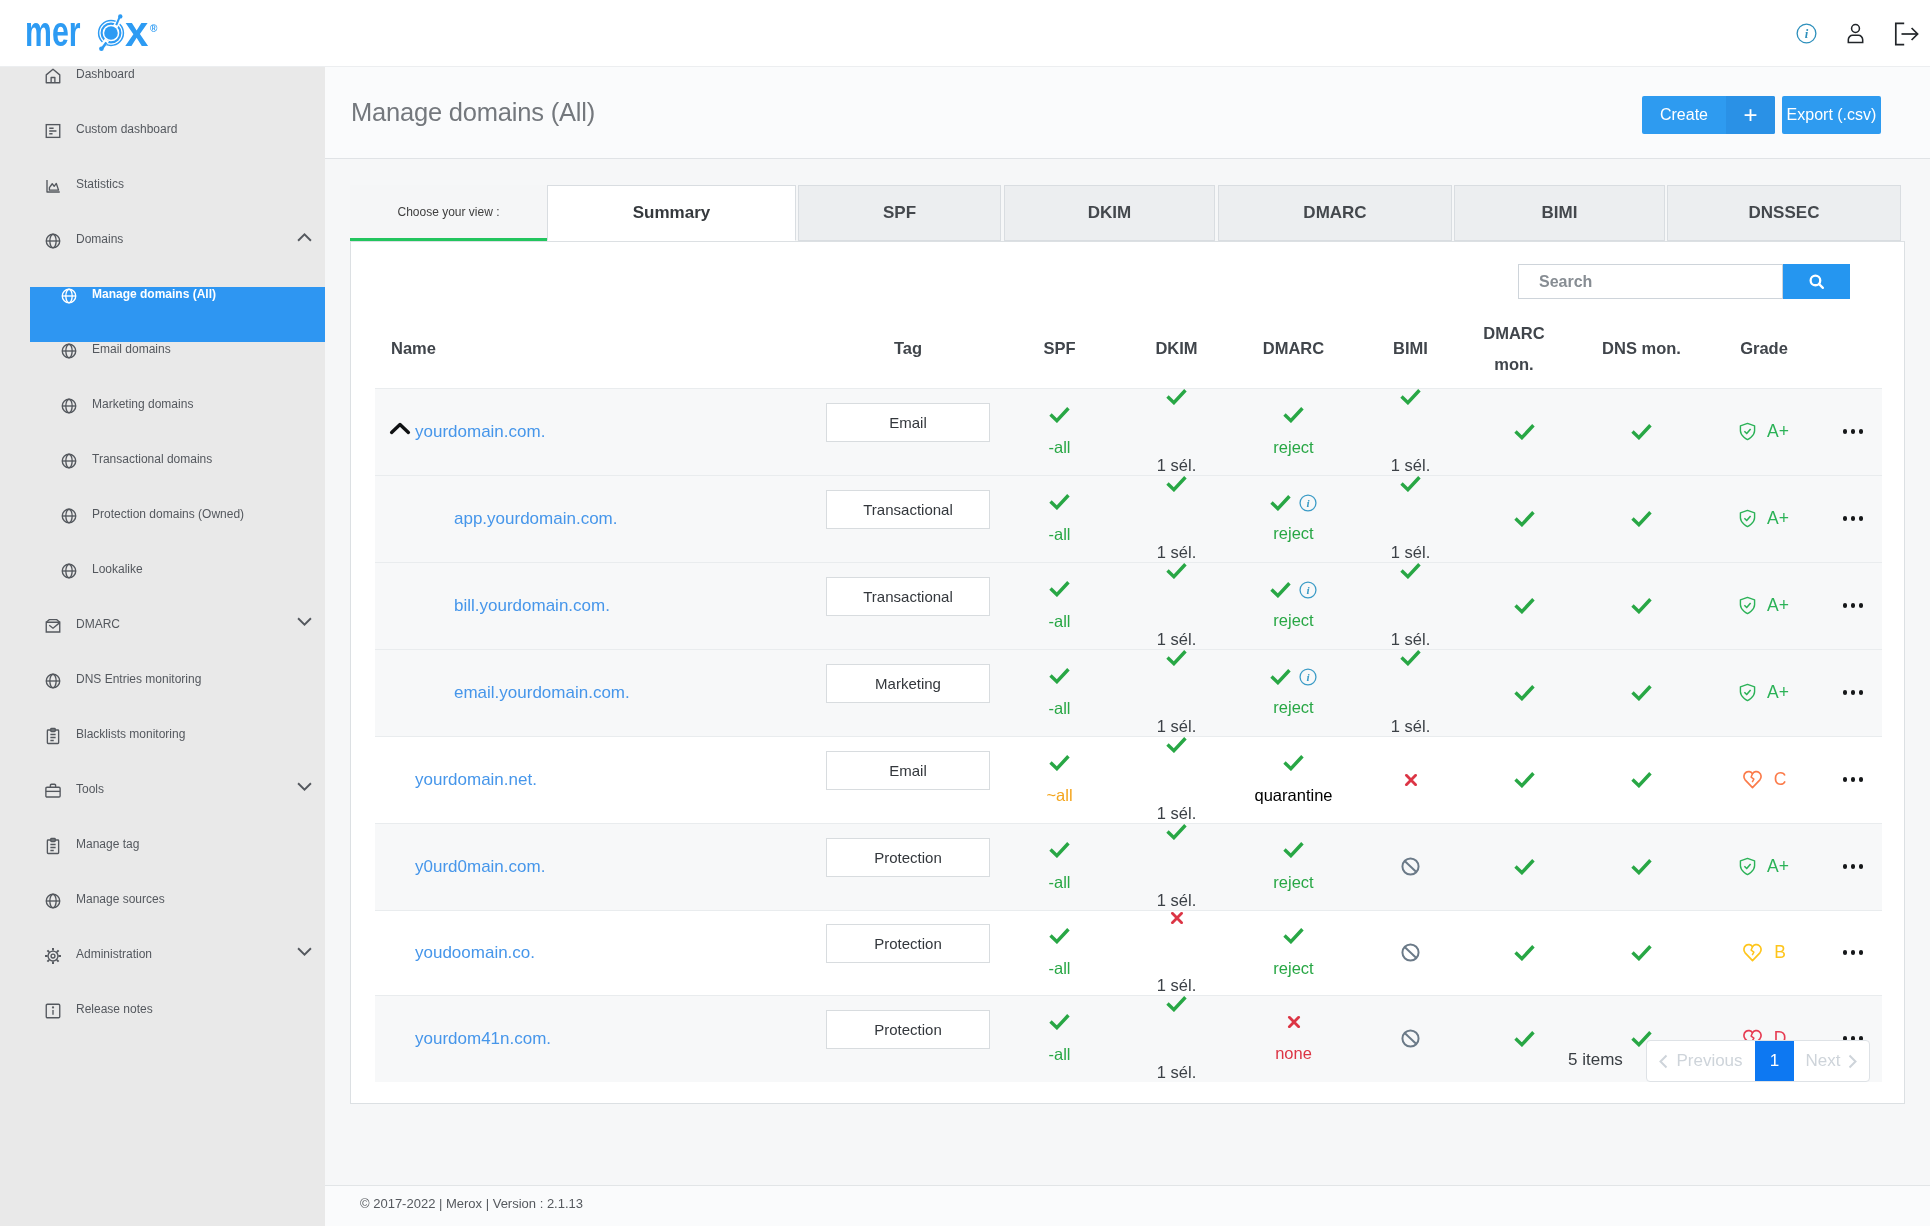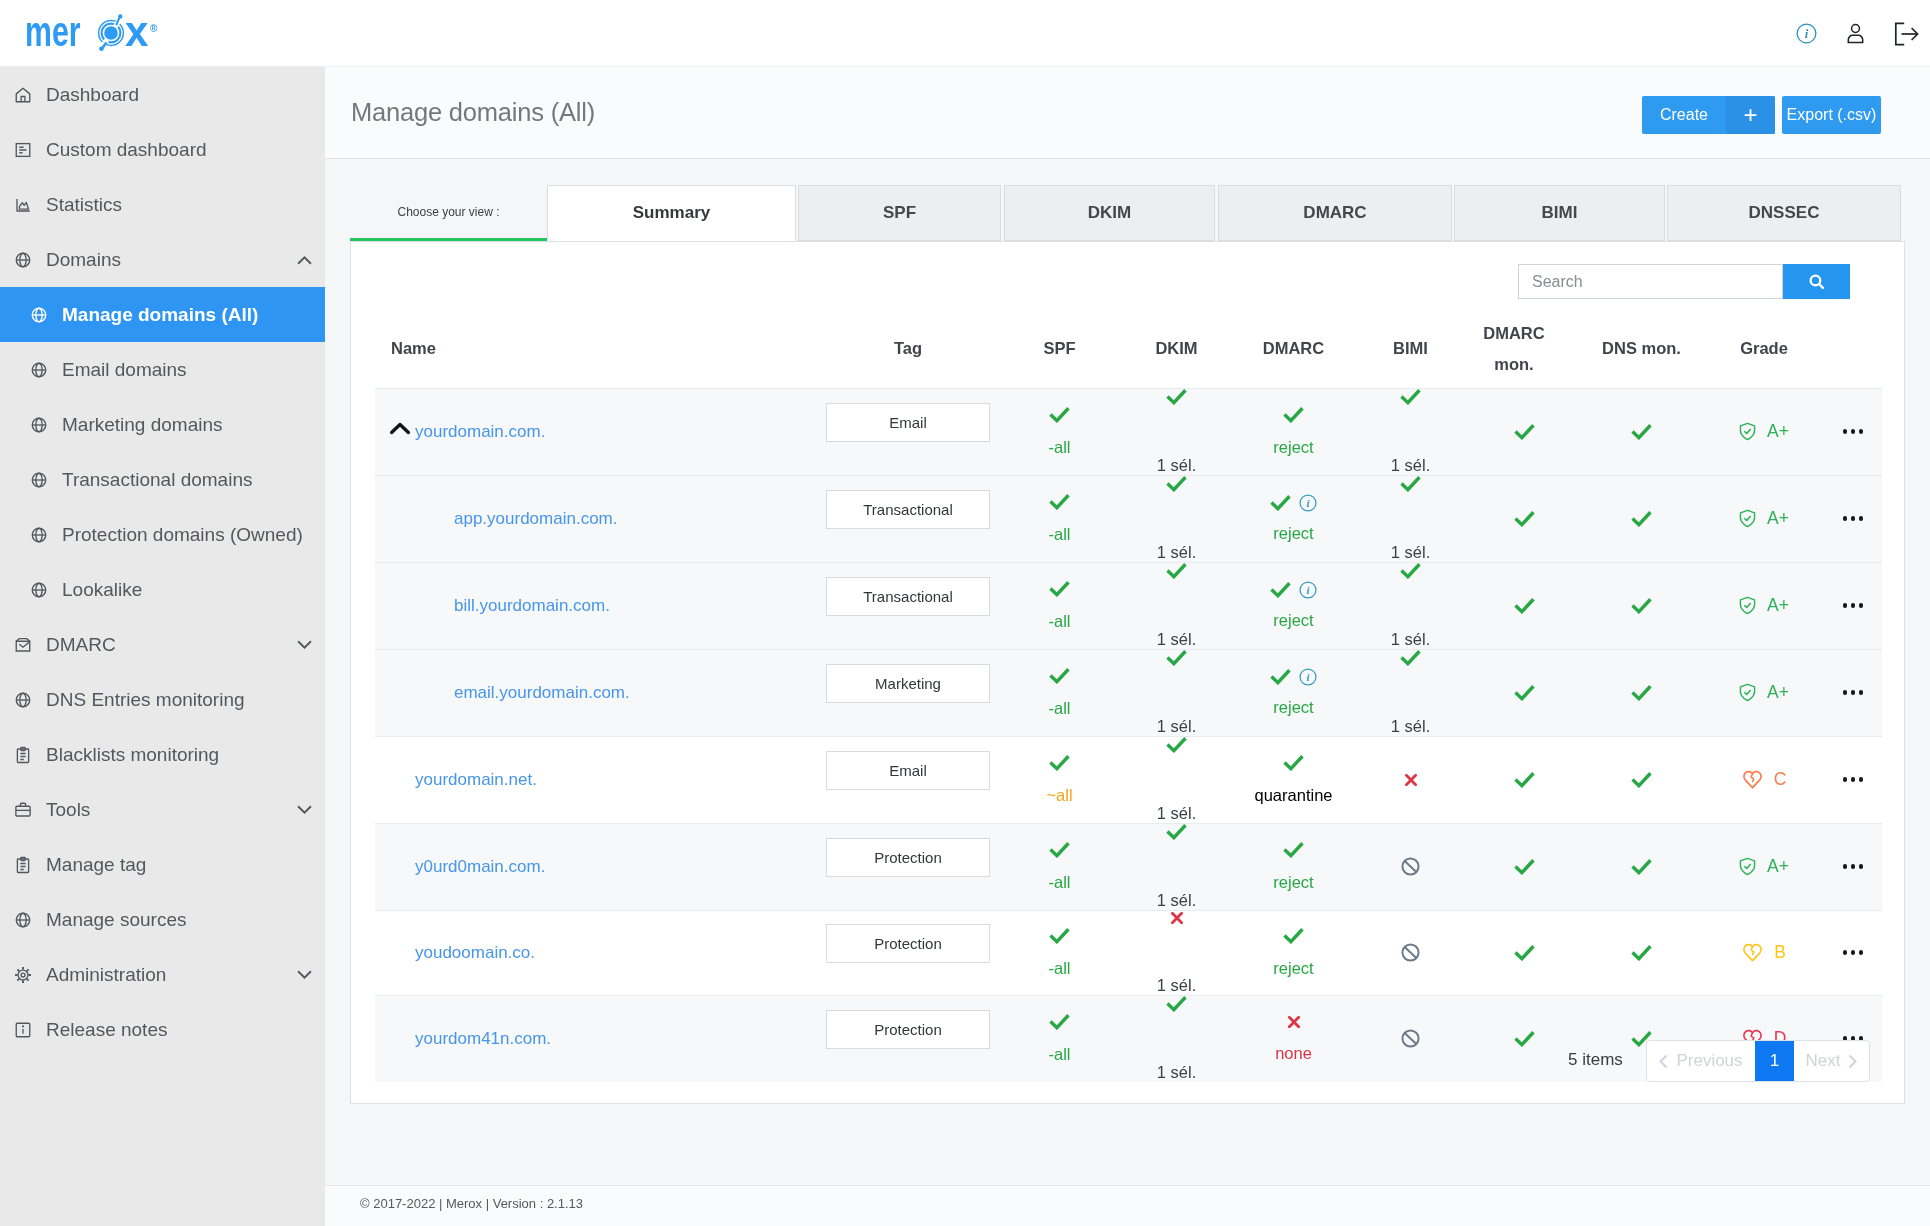--- a/index.html
+++ b/index.html
@@ -10,21 +10,21 @@
 .topbar { position:absolute; left:0; top:0; width:1930px; height:67px; background:#fff; border-bottom:1px solid #eceef0; z-index:5; }
 .logo { position:absolute; left:0; top:0; width:200px; height:67px; color:#2d9bf3; font-weight:bold; }
 .logo .mer { position:absolute; left:25px; top:8px; font-size:42px; transform:scaleX(0.72); transform-origin:0 0; letter-spacing:0; }
 .logo .lx { position:absolute; left:125px; top:8px; font-size:42px; }
 .logo .orb { position:absolute; left:92px; top:9px; }
 .logo .reg { position:absolute; left:150px; top:23px; font-size:10px; font-weight:bold; }
 .topicons { position:absolute; right:11px; top:0; height:67px; display:flex; align-items:center; gap:27px; }
 
 
 .sidebar { position:absolute; left:0; top:67px; width:325px; height:1159px; background:#e9e9e9; z-index:4; }
-.mitem { height:55px; display:flex; align-items:center; padding-left:14px; color:#54585e; font-size:19px; position:relative; }
+.mitem { height:55px; display:flex; padding-left:14px; color:#54585e; font-size:12px; position:relative;margin-left:30px; }
 .mitem svg { margin-right:14px; flex:0 0 auto; }
 .mitem.sub { padding-left:30px; }
 .mitem .chev { position:absolute; right:13px; margin:0; }
 .mitem.active { background:#2e96f2; color:#fff; font-weight:bold; }
 
 
 .main { position:absolute; left:325px; top:67px; width:1605px; height:1159px; background:#f6f7f8; }
 .phead { position:absolute; left:0; top:0; width:1605px; height:92px; background:#fafbfc; border-bottom:1px solid #e0e3e6; }
 .phead h1 { position:absolute; left:26px; top:31px; font-size:25.5px; font-weight:normal; color:#74787d; letter-spacing:-0.2px; }
 .btn { position:absolute; top:29px; height:38px; background:#2e9bf0; color:#fff; font-size:16px; display:flex; align-items:center; justify-content:center; border-radius:2px; }
@@ -34,21 +34,21 @@
 .btn.export { left:1457px; width:99px; }
 
 
 .tablabel { position:absolute; left:25px; top:118px; width:197px; height:56px; display:flex; align-items:center; justify-content:center; font-size:12px; color:#404040; border-bottom:3px solid #22c55e; background:#f5f6f7; }
 .tab { position:absolute; top:118px; height:56px; display:flex; align-items:center; justify-content:center; font-size:17px; font-weight:bold; color:#44484d; background:#eceef0; border:1px solid #d9dde1; z-index:2; }
 .tab.active { background:#fff; border-bottom:1px solid #fff; color:#35393d; z-index:3; }
 
 
 .card { position:absolute; left:25px; top:174px; width:1555px; height:863px; background:#fff; border:1px solid #dce0e3; }
 .search { position:absolute; left:1167px; top:22px; width:332px; height:35px; display:flex; }
-.search .inp { width:265px; height:35px; border:1px solid #ced4da; background:#fff; display:flex; align-items:center; padding-left:13px; color:#878d93; font-size:16px; }
+.search .inp { width:265px; height:35px; border:1px solid #ced4da; background:#fff; display:flex; align-items:center; padding-left:20px; color:#878d93; font-size:16px;font-weight:bold; }
 .search .sbtn { width:67px; height:35px; background:#2596f0; display:flex; align-items:center; justify-content:center; }
 
 
 table { position:absolute; left:24px; top:68px; width:1507px; border-collapse:collapse; table-layout:fixed; }
 th { font-size:16.5px; font-weight:bold; color:#40454b; text-align:center; height:78px; vertical-align:middle; line-height:1.85; }
 th.name { text-align:left; padding-left:16px; }
 tbody tr { height:79px; border-top:1px solid #e9ecee; }
 tbody tr.odd { background:#f7f8f9; }
 td { vertical-align:middle; text-align:center; }
 td.name { text-align:left; padding-left:40px; font-size:17px; position:relative; }

